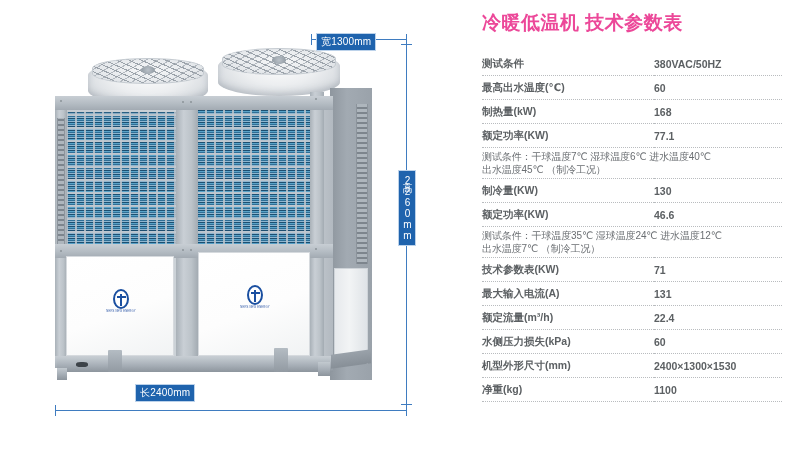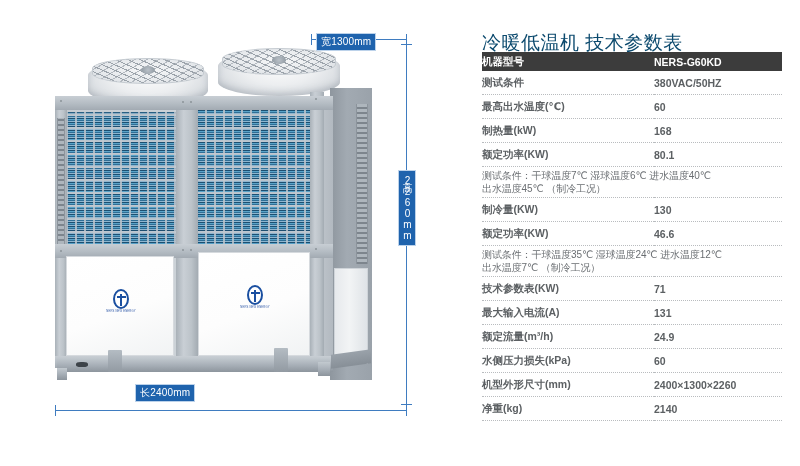--- a/index.html
+++ b/index.html
@@ -234,24 +234,24 @@
   #spec-panel {
     position: absolute;
     left: 482px;
     top: 0;
     width: 310px;
     height: 466px;
   }
   #spec-title {
     position: absolute;
     left: 0;
-    top: 30px;
+    top: 10px;
     font-size: 19px;
-    font-weight: normal;
-    color: #0c4a6e;
+    font-weight: bold;
+    color: #ec4899;
     letter-spacing: .5px;
     white-space: nowrap;
   }
   #spec-table {
     position: absolute;
     left: 0;
     top: 52px;
     width: 300px;
     border-collapse: collapse;
     table-layout: fixed;
@@ -381,39 +381,35 @@
     <div class="foot-bracket" style="left:274px; top:348px; width:14px; height:24px;"></div>
     <div class="base-rail" style="left:57px; top:368px; width:10px; height:12px;"></div>
     <div class="base-rail" style="left:318px; top:362px; width:12px; height:14px;"></div>
   </div>
 
   <div id="spec-panel">
     <div id="spec-title">冷暖低温机 技术参数表</div>
 
     <table id="spec-table">
       <tbody>
-        <tr class="row-head">
-          <td class="cell-label">机器型号</td>
-          <td class="cell-value">NERS-G60KD</td>
-        </tr>
       <tr class="spec-row">
             <td class="cell-label">测试条件</td>
             <td class="cell-value">380VAC/50HZ</td>
           </tr>
           <tr class="spec-row">
             <td class="cell-label">最高出水温度(℃)</td>
             <td class="cell-value">60</td>
           </tr>
           <tr class="spec-row">
             <td class="cell-label">制热量(kW)</td>
             <td class="cell-value">168</td>
           </tr>
           <tr class="spec-row">
             <td class="cell-label">额定功率(KW)</td>
-            <td class="cell-value">80.1</td>
+            <td class="cell-value">77.1</td>
           </tr>
           <tr class="note-row">
             <td colspan="2">
               <div class="note-text">测试条件：干球温度7℃ 湿球温度6℃ 进水温度40℃</div>
               <div class="note-text">出水温度45℃ （制冷工况）</div>
             </td>
           </tr>
           <tr class="spec-row">
             <td class="cell-label">制冷量(KW)</td>
             <td class="cell-value">130</td>
@@ -431,30 +427,30 @@
           <tr class="spec-row">
             <td class="cell-label">技术参数表(KW)</td>
             <td class="cell-value">71</td>
           </tr>
           <tr class="spec-row">
             <td class="cell-label">最大输入电流(A)</td>
             <td class="cell-value">131</td>
           </tr>
           <tr class="spec-row">
             <td class="cell-label">额定流量(m³/h)</td>
-            <td class="cell-value">24.9</td>
+            <td class="cell-value">22.4</td>
           </tr>
           <tr class="spec-row">
             <td class="cell-label">水侧压力损失(kPa)</td>
             <td class="cell-value">60</td>
           </tr>
           <tr class="spec-row">
             <td class="cell-label">机型外形尺寸(mm)</td>
-            <td class="cell-value">2400×1300×2260</td>
+            <td class="cell-value">2400×1300×1530</td>
           </tr>
           <tr class="spec-row">
             <td class="cell-label">净重(kg)</td>
-            <td class="cell-value">2140</td>
+            <td class="cell-value">1100</td>
           </tr>
         </tbody>
     </table>
   </div>
 </div>
 
 </body></html>

